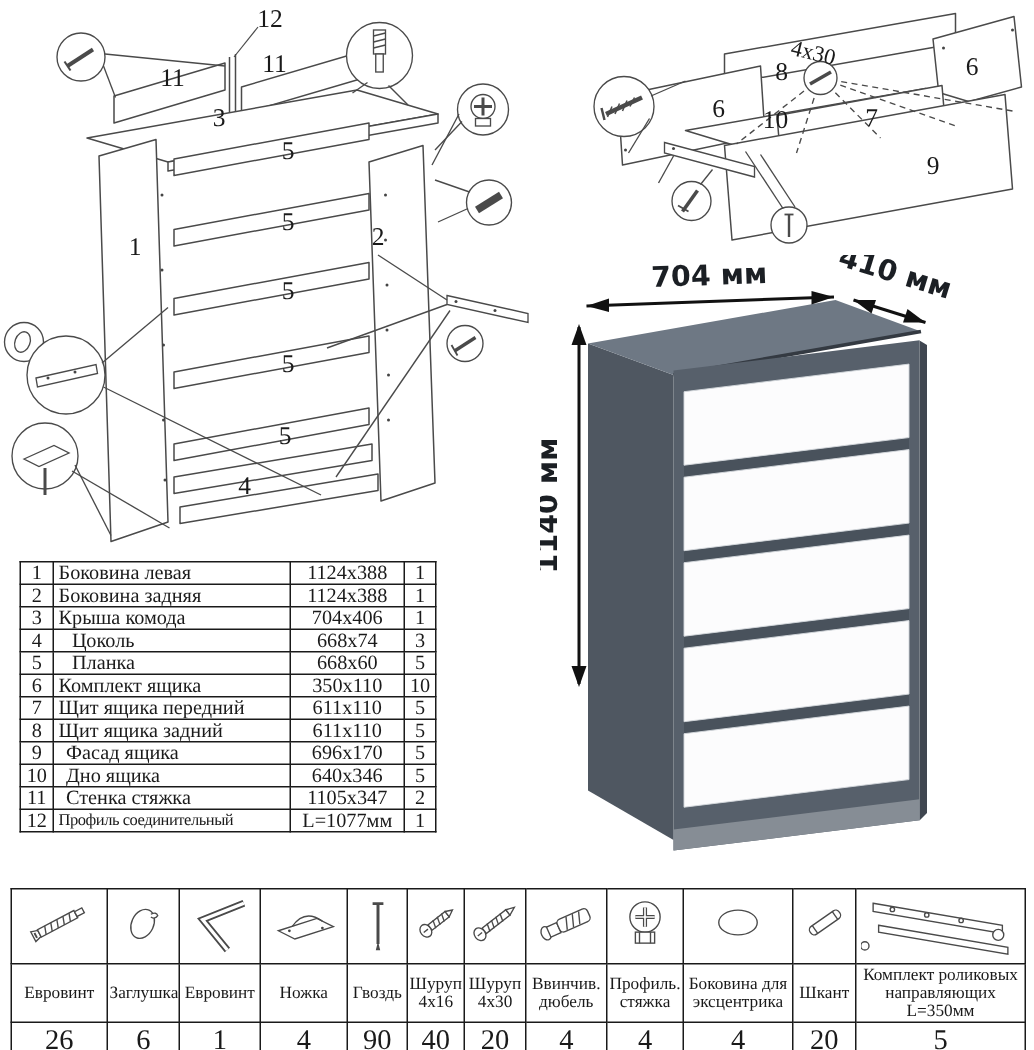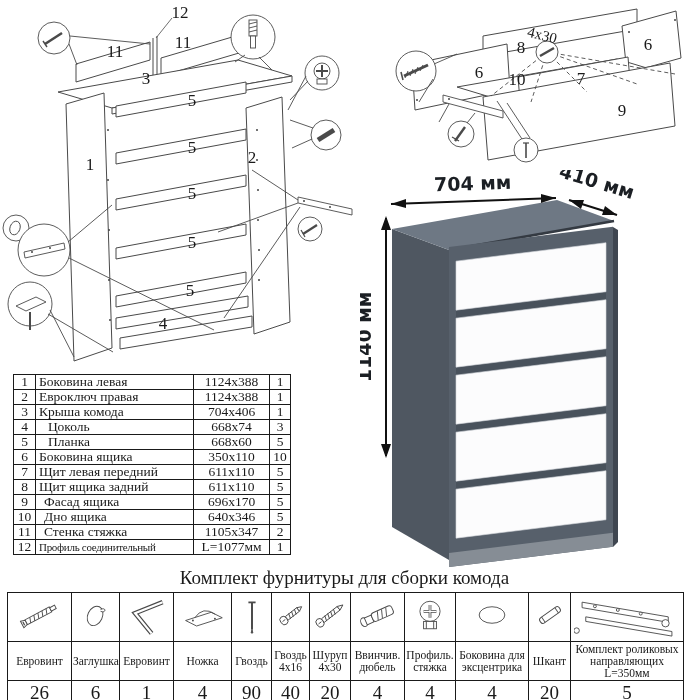--- a/index.html
+++ b/index.html
@@ -270,21 +270,21 @@
       </colgroup>
     <tbody>
       <tr>
           <td class="c">1</td>
           <td class="n">Боковина левая</td>
           <td class="c">1124x388</td>
           <td class="c">1</td>
         </tr>
       <tr>
           <td class="c">2</td>
-          <td class="n">Евроключ правая</td>
+          <td class="n">Боковина задняя</td>
           <td class="c">1124x388</td>
           <td class="c">1</td>
         </tr>
       <tr>
           <td class="c">3</td>
           <td class="n">Крыша комода</td>
           <td class="c">704x406</td>
           <td class="c">1</td>
         </tr>
       <tr>
@@ -294,27 +294,27 @@
           <td class="c">3</td>
         </tr>
       <tr>
           <td class="c">5</td>
           <td class="n" style="padding-left:12px">Планка</td>
           <td class="c">668x60</td>
           <td class="c">5</td>
         </tr>
       <tr>
           <td class="c">6</td>
-          <td class="n">Боковина ящика</td>
+          <td class="n">Комплект ящика</td>
           <td class="c">350x110</td>
           <td class="c">10</td>
         </tr>
       <tr>
           <td class="c">7</td>
-          <td class="n">Щит левая передний</td>
+          <td class="n">Щит ящика передний</td>
           <td class="c">611x110</td>
           <td class="c">5</td>
         </tr>
       <tr>
           <td class="c">8</td>
           <td class="n">Щит ящика задний</td>
           <td class="c">611x110</td>
           <td class="c">5</td>
         </tr>
       <tr>
@@ -337,21 +337,20 @@
         </tr>
       <tr>
           <td class="c">12</td>
           <td class="n">Профиль соединительный</td>
           <td class="c">L=1077мм</td>
           <td class="c">1</td>
         </tr>
     </tbody>
   </table>
 
-  <div id="hw-title">Комплект фурнитуры для сборки комода</div>
 
   <table id="hw-table">
     <colgroup>
       <col style="width:64px">
         <col style="width:48px">
         <col style="width:54px">
         <col style="width:58px">
       <col style="width:40px">
         <col style="width:38px">
         <col style="width:41px">
@@ -465,21 +464,21 @@
                 <circle cx="97" cy="33" r="4"></circle>
               </g>
             </svg></td>
       </tr>
       <tr class="labels">
         <td>Евровинт</td>
         <td>Заглушка</td>
         <td>Евровинт</td>
         <td>Ножка</td>
         <td>Гвоздь</td>
-        <td>Гвоздь 4x16</td>
+        <td>Шуруп 4x16</td>
         <td>Шуруп 4x30</td>
         <td>Ввинчив. дюбель</td>
         <td>Профиль. стяжка</td>
         <td>Боковина для эксцентрика</td>
         <td>Шкант</td>
         <td>Комплект роликовых направляющих L=350мм</td>
       </tr>
       <tr class="qty">
         <td>26</td>
         <td>6</td>

